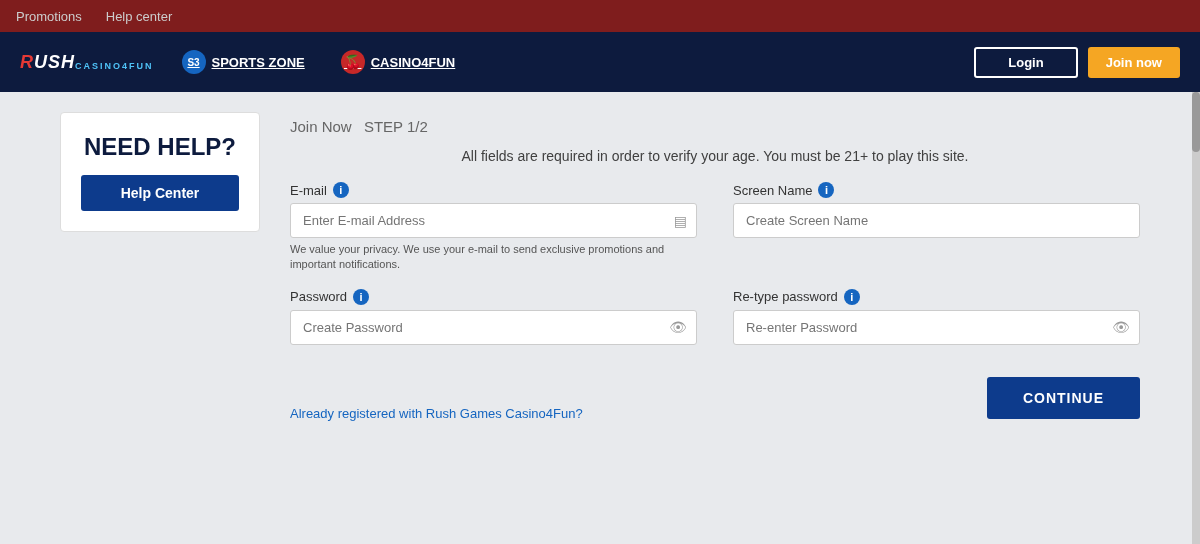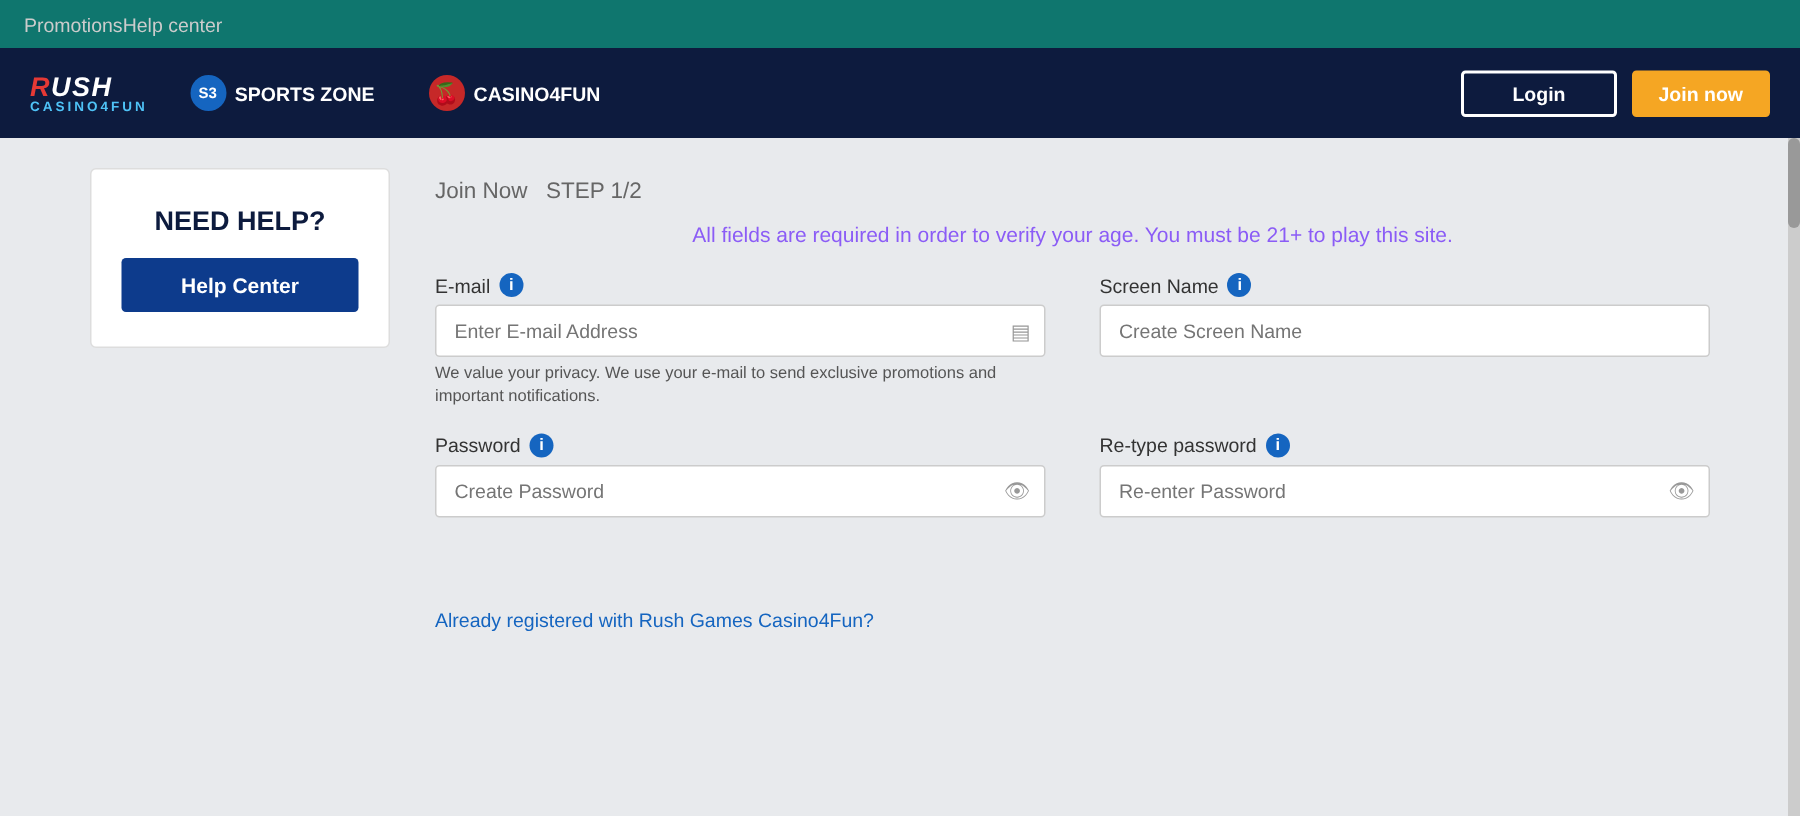--- a/index.html
+++ b/index.html
@@ -1,24 +1,25 @@
 <!DOCTYPE html>
 <html><head>
   <meta charset="utf-8">
   <style>
     * { box-sizing: border-box; margin: 0; padding: 0; }
     body { font-family: Arial, sans-serif; background: #e8eaed; min-height: 544px; }
 
     
     .top-nav {
-      background: #0f766e;
+      background: #7f1d1d;
       height: 32px;
       display: flex;
       align-items: center;
       padding: 0 16px;
+      gap: 24px;
     }
     .top-nav a {
       color: #ccc;
       font-size: 13px;
       text-decoration: none;
       cursor: pointer;
     }
 
     
     .main-header {
@@ -29,22 +30,22 @@
       padding: 0 20px;
       justify-content: space-between;
     }
     .header-left {
       display: flex;
       align-items: center;
       gap: 20px;
     }
     .logo-rush {
       display: flex;
-      flex-direction: column;
-      align-items: flex-start;
+      flex-direction: row;
+      align-items: flex-end;
       line-height: 1;
     }
     .logo-rush .rush-text {
       color: #fff;
       font-size: 18px;
       font-weight: 900;
       font-style: italic;
       letter-spacing: 1px;
     }
     .logo-rush .rush-text span { color: #e53935; }
@@ -56,20 +57,21 @@
     }
     .nav-item {
       display: flex;
       align-items: center;
       gap: 6px;
       color: #fff;
       font-size: 13px;
       font-weight: bold;
       cursor: pointer;
       padding: 4px 8px;
+      text-decoration: underline;
     }
     .nav-icon-sports {
       width: 24px;
       height: 24px;
       background: #1565c0;
       border-radius: 50%;
       display: flex;
       align-items: center;
       justify-content: center;
       color: #fff;
@@ -131,21 +133,21 @@
       height: 120px;
       display: flex;
       flex-direction: column;
       align-items: center;
       justify-content: center;
       gap: 14px;
       padding: 20px;
     }
     .need-help-text {
       color: #0d1b3e;
-      font-size: 18px;
+      font-size: 24px;
       font-weight: 900;
       text-align: center;
     }
     .btn-help-center {
       background: #0d3b8c;
       color: #fff;
       border: none;
       padding: 10px 28px;
       font-size: 14px;
       font-weight: bold;
@@ -164,21 +166,21 @@
       color: #222;
       margin-bottom: 10px;
     }
     .join-title span {
       font-size: 15px;
       font-weight: normal;
       color: #666;
     }
     .required-notice {
       font-size: 14px;
-      color: #8b5cf6;
+      color: #404040;
       margin-bottom: 18px;
       text-align: center;
     }
 
     
     .field-row {
       display: flex;
       gap: 36px;
       margin-bottom: 16px;
       justify-content: space-between;
@@ -371,19 +373,20 @@
         </div>
         <div class="input-wrapper">
           <input class="field-input" type="password" placeholder="Re-enter Password" style="">
           <span class="input-icon">👁</span>
         </div>
       </div>
     </div>
 
     <div class="form-bottom">
       <a class="already-registered">Already registered with Rush Games Casino4Fun?</a>
+      <button class="btn-continue">CONTINUE</button>
     </div>
   </div>
 </div>
 
 <div class="scrollbar-area">
   <div class="scrollbar-thumb"></div>
 </div>
 
 </body></html>

